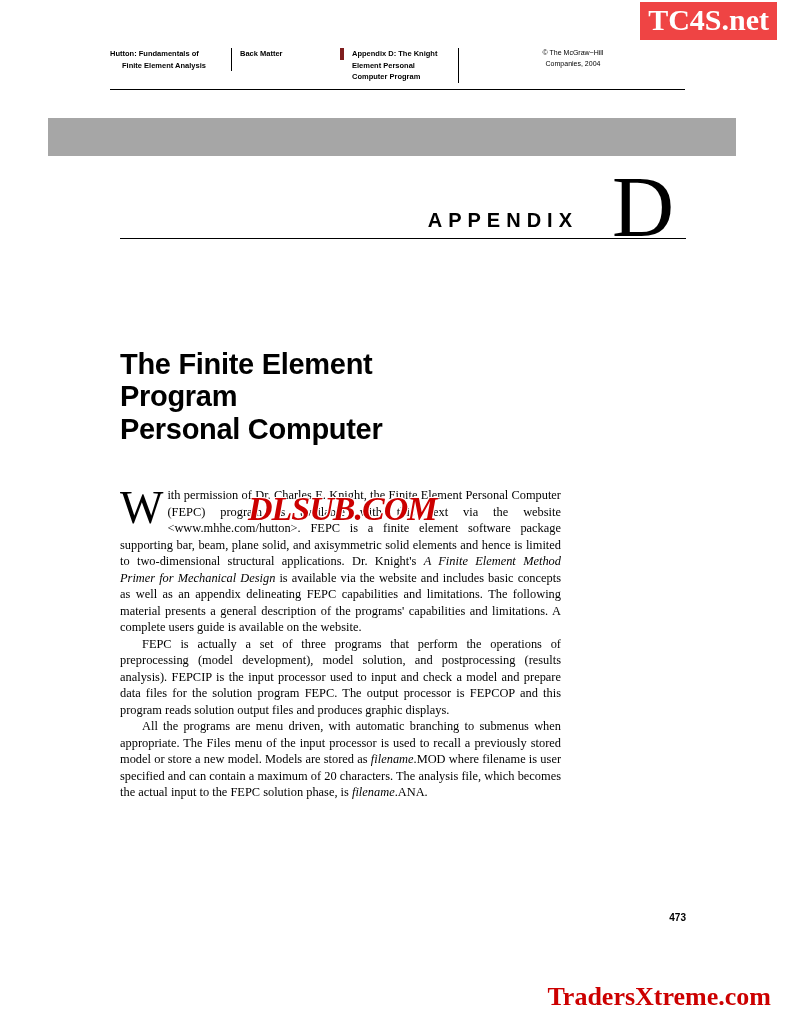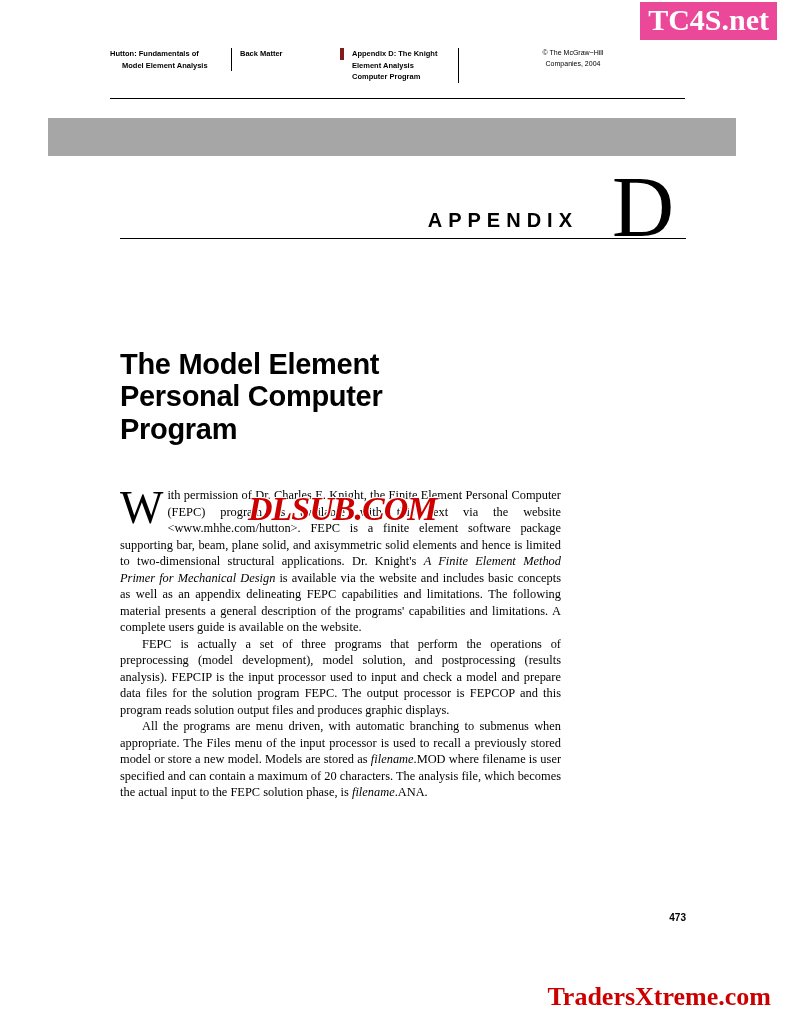--- a/index.html
+++ b/index.html
@@ -17,21 +17,21 @@
 
   
   .wm-top {
     position: absolute;
     top: 2px;
     right: 14px;
     font-family: "Liberation Serif", serif;
     font-weight: bold;
     font-size: 30px;
     color: #ffffff;
-    background: #ec4899;
+    background: #ef4444;
     padding: 2px 8px 4px 8px;
     letter-spacing: 0px;
     line-height: 1.05;
   }
   .wm-center {
     position: absolute;
     top: 490px;
     left: 248px;
     font-family: "Liberation Serif", serif;
     font-weight: bold;
@@ -54,21 +54,21 @@
 
   
   .page-header {
     position: absolute;
     top: 48px;
     left: 110px;
     width: 575px;
     display: flex;
     align-items: flex-start;
     border-bottom: 1px solid #000;
-    padding-bottom: 15px;
+    padding-bottom: 6px;
   }
   .hdr-cell {
     font-family: "Liberation Sans", sans-serif;
     font-size: 7.5px;
     line-height: 1.55;
     font-weight: bold;
     color: #000;
     padding-right: 6px;
     box-sizing: border-box;
   }
@@ -178,47 +178,47 @@
     color: #000;
     text-align: center;
   }
 </style>
 </head>
 <body>
 
 <div class="page-header">
   <div class="hdr-cell c1">
     <span>Hutton: Fundamentals of</span>
-    <span class="ln2">Model Element Analysis</span>
+    <span class="ln2">Finite Element Analysis</span>
   </div>
   <div class="hdr-cell c2">
     <span>Back Matter</span>
   </div>
   <div class="hdr-cell c3">
     <span>Appendix D: The Knight</span>
-    <span class="ln2">Element Analysis</span>
+    <span class="ln2">Element Personal</span>
     <span class="ln3">Computer Program</span>
   </div>
   <div class="hdr-cell c4">
     <span>© The McGraw−Hill</span>
     <span class="ln2">Companies, 2004</span>
   </div>
 </div>
 
 <div class="banner"></div>
 
 <div class="appendix-row">
   <div class="appendix-word">APPENDIX</div>
   <div class="appendix-letter">D</div>
 </div>
 
 <div class="doc-title">
-  <div>The Model Element</div>
+  <div>The Finite Element</div>
+  <div>Program</div>
   <div>Personal Computer</div>
-  <div>Program</div>
 </div>
 
 <div class="body-col">
   <p><span class="dropcap">W</span><span>ith permission of Dr. Charles E. Knight, the Finite Element Personal Computer (FEPC) program is available with this text via the website &lt;www.mhhe.com/hutton&gt;. FEPC is a finite element software package supporting bar, beam, plane solid, and axisymmetric solid elements and hence is limited to two-dimensional structural applications. Dr. Knight's </span><em>A Finite Element Method Primer for Mechanical Design</em><span> is available via the website and includes basic concepts as well as an appendix delineating FEPC capabilities and limitations. The following material presents a general description of the programs' capabilities and limitations. A complete users guide is available on the website.</span></p>
   <p class="indent">FEPC is actually a set of three programs that perform the operations of preprocessing (model development), model solution, and postprocessing (results analysis). FEPCIP is the input processor used to input and check a model and prepare data files for the solution program FEPC. The output processor is FEPCOP and this program reads solution output files and produces graphic displays.</p>
   <p class="indent"><span>All the programs are menu driven, with automatic branching to submenus when appropriate. The Files menu of the input processor is used to recall a previously stored model or store a new model. Models are stored as </span><em>filename</em><span>.MOD where filename is user specified and can contain a maximum of 20 characters. The analysis file, which becomes the actual input to the FEPC solution phase, is </span><em>filename</em><span>.ANA.</span></p>
 </div>
 
 <div class="page-number">473</div>
 

